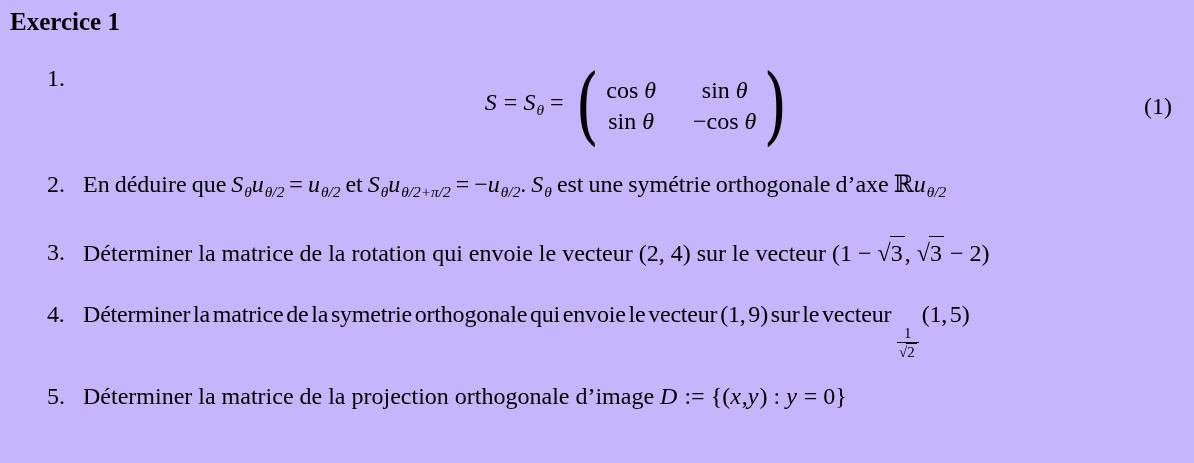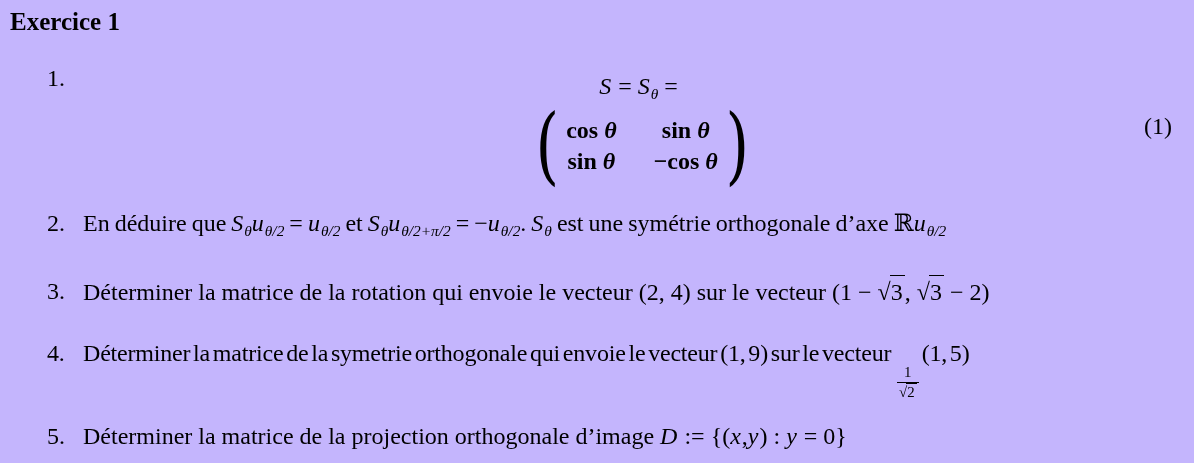--- a/index.html
+++ b/index.html
@@ -25,27 +25,27 @@
   .mbb{font-family:"DejaVu Serif",serif;}
   .msqrt{display:inline-block;white-space:nowrap;}
   .radsign{display:inline-block;}
   .radbody{display:inline-block;border-top:1.6px solid #000;margin-left:-1px;padding:0 2px 0 1px;}
   .mfrac{display:inline-flex;flex-direction:column;align-items:center;
          font-size:0.62em;line-height:1.2;vertical-align:-1.05em;margin:0 3px;word-spacing:0;letter-spacing:0;}
   .fnum{padding:0 2px;}
   .fden{border-top:1.4px solid #000;padding:0 2px;}
   
   .equation{position:relative;display:flex;justify-content:center;align-items:center;
-            margin:8px 0 0 0;min-height:72px;flex-direction:column;}
+            margin:8px 0 0 0;min-height:72px;}
   .eqlhs{white-space:nowrap;}
   .matrix{display:inline-flex;align-items:center;margin-left:8px;}
   .paren{font-family:"DejaVu Serif",serif;font-size:84px;line-height:0.85;font-weight:400;
          display:inline-block;transform:scaleX(0.72);}
   .cells{display:grid;grid-template-columns:auto auto;column-gap:36px;row-gap:0;
-         justify-items:center;padding:0 2px;line-height:31px;font-weight:bold;}
+         justify-items:center;padding:0 2px;line-height:31px;}
   .eqnum{position:absolute;right:22px;top:50%;transform:translateY(-50%);}
 </style>
 </head>
 <body>
 
 <div class="page">
   <div class="title">Exercice 1</div>
 
   <ol class="list">
 

